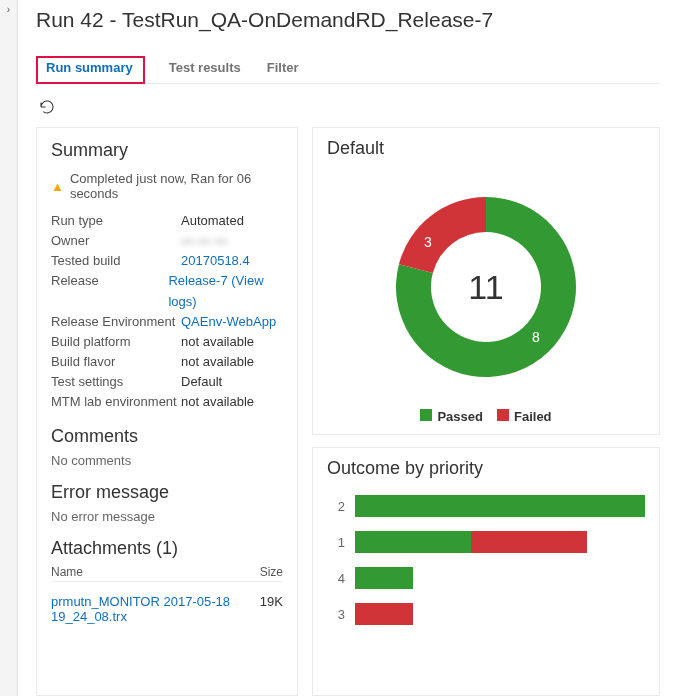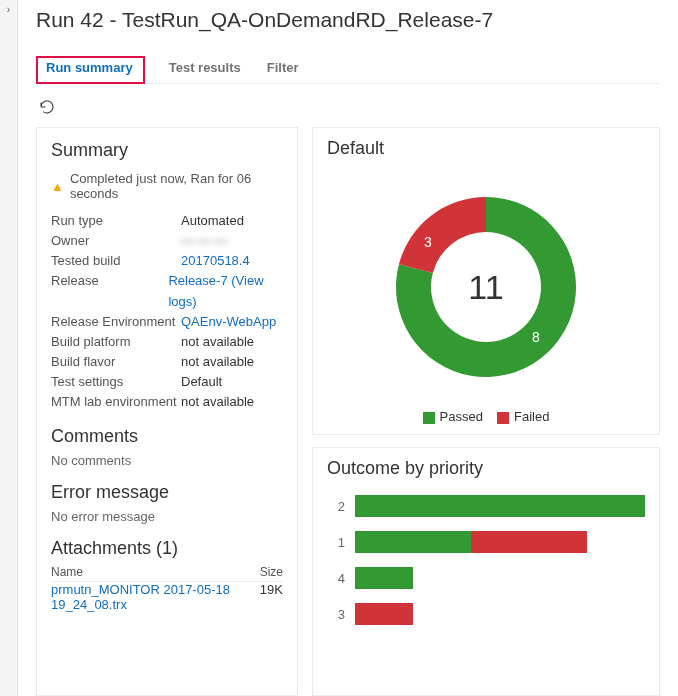--- a/index.html
+++ b/index.html
@@ -20,26 +20,26 @@
   .panel { border:1px solid #eaeaea; padding:10px 14px; }
   h2.sec { font-size:18px; font-weight:400; color:#333; margin-bottom:10px;}
   h2.sec.tight { margin-top:14px; margin-bottom:6px;}
   .status-row { display:flex; align-items:center; gap:6px; font-size:13px; color:#555; margin-bottom:10px;}
   .warn-icon { color:#f2a900; font-size:13px;}
   .kv { display:flex; font-size:13px; line-height:1.55; }
   .kv .k { width:130px; color:#555; }
   .kv .v { color:#333; }
   .kv .v.link { color:#106ebe; cursor:pointer;}
   .muted { color:#666; font-size:13px; }
-  .attach-head { display:flex; justify-content:space-between; font-size:12px; color:#555; border-bottom:1px solid #eee; padding-bottom:2px; margin-bottom:0;}
+  .attach-head { display:flex; justify-content:space-between; font-size:12px; color:#555; border-bottom:1px solid #eee; padding-bottom:2px; margin-bottom:12px;}
   .attach-row { display:flex; justify-content:space-between; font-size:13px;}
   .attach-row .fname{ color:#106ebe; cursor:pointer;}
   .donut-wrap { display:flex; justify-content:center; padding:8px 0 6px 0;}
   .legend { display:flex; gap:14px; justify-content:center; font-size:13px; margin-top:6px;}
-  .legend-item{ display:flex; align-items:flex-end; gap:5px;}
+  .legend-item{ display:flex; align-items:flex-start; gap:5px;font-weight:bold;}
   .swatch{ width:12px; height:12px; display:inline-block;}
   .sw-green{ background:#339933;}
   .sw-red{ background:#d13438;}
   .bars { padding:6px 0;}
   .bar-row{ display:flex; align-items:center; gap:10px; margin-bottom:14px;}
   .bar-label{ width:18px; text-align:right; color:#666; font-size:13px;}
   .bar-track{ flex:1; height:22px; position:relative;}
   .bar-seg{ position:absolute; top:0; bottom:0;}
   .donut-center{ font-size:34px; font-weight:300; fill:#333; text-anchor:middle; dominant-baseline:central;}
   .blur { filter: blur(3px); color:#999;}

